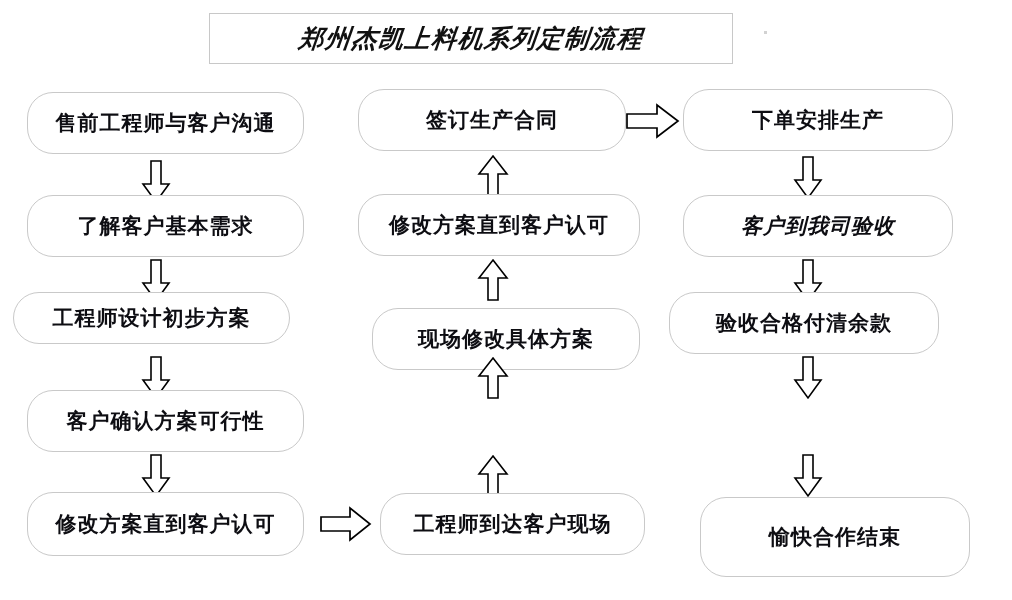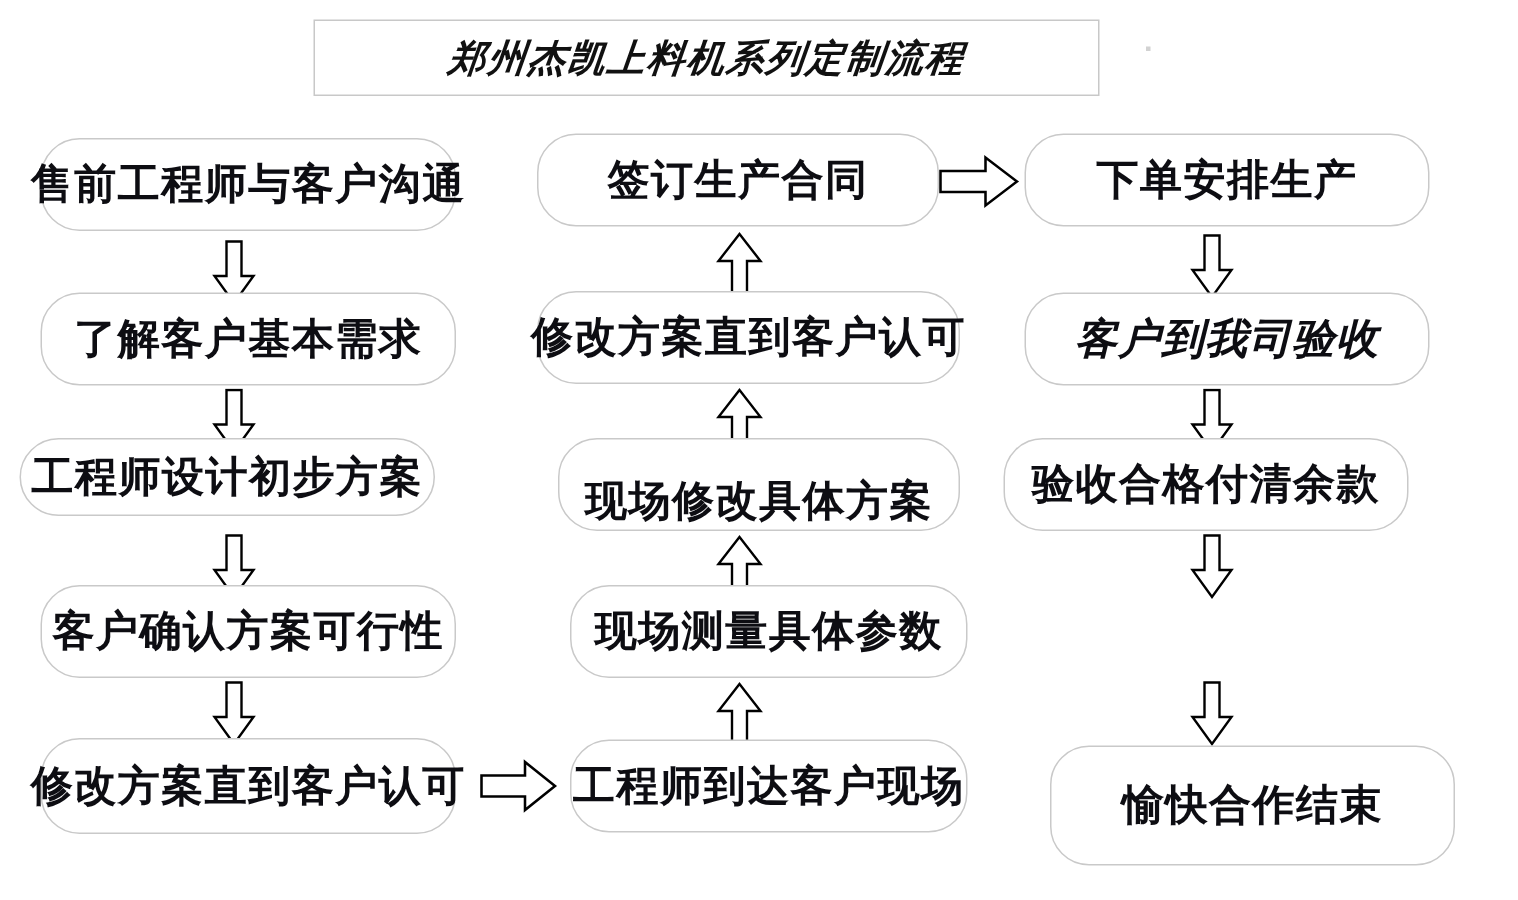--- a/index.html
+++ b/index.html
@@ -56,21 +56,21 @@
     box-sizing: border-box;
     border: 1px solid #c9c9c9;
     border-radius: 26px;
     background: #ffffff;
     display: flex;
     align-items: center;
     justify-content: center;
   }
   .node-label {
     font-family: "DejaVu Serif", "Liberation Serif", serif;
-    font-size: 28px;
+    font-size: 21px;
     font-weight: bold;
     color: #0d0d12;
     white-space: nowrap;
     letter-spacing: 1px;
   }
   .node-label.tight { letter-spacing: 0px; font-size: 20px; }
 
   
   .arrow {
     position: absolute;
@@ -150,33 +150,30 @@
   <div class="node" style="left:358px; top:194px; width:282px; height:62px;">
     <span class="node-label">修改方案直到客户认可</span>
   </div>
 
   <div class="arrow" style="left:477px; top:258px;">
     <svg width="32" height="44" viewBox="0 0 32 44">
       <polygon points="16,2 30,20 21,20 21,42 11,42 11,20 2,20" fill="#ffffff" stroke="#000000" stroke-width="1.6" stroke-linejoin="miter"></polygon>
     </svg>
   </div>
 
-  <div class="node" style="left:372px; top:292px; width:268px; height:62px;align-items:flex-end;">
+  <div class="node" style="left:372px; top:308px; width:268px; height:62px;">
     <span class="node-label">现场修改具体方案</span>
   </div>
 
   <div class="arrow" style="left:477px; top:356px;">
     <svg width="32" height="44" viewBox="0 0 32 44">
       <polygon points="16,2 30,20 21,20 21,42 11,42 11,20 2,20" fill="#ffffff" stroke="#000000" stroke-width="1.6" stroke-linejoin="miter"></polygon>
     </svg>
   </div>
 
-  <div class="node" style="left:380px; top:390px; width:265px; height:62px;">
-    <span class="node-label">现场测量具体参数</span>
-  </div>
 
   <div class="arrow" style="left:477px; top:454px;">
     <svg width="32" height="44" viewBox="0 0 32 44">
       <polygon points="16,2 30,20 21,20 21,42 11,42 11,20 2,20" fill="#ffffff" stroke="#000000" stroke-width="1.6" stroke-linejoin="miter"></polygon>
     </svg>
   </div>
 
   <div class="node" style="left:380px; top:493px; width:265px; height:62px;">
     <span class="node-label">工程师到达客户现场</span>
   </div>

